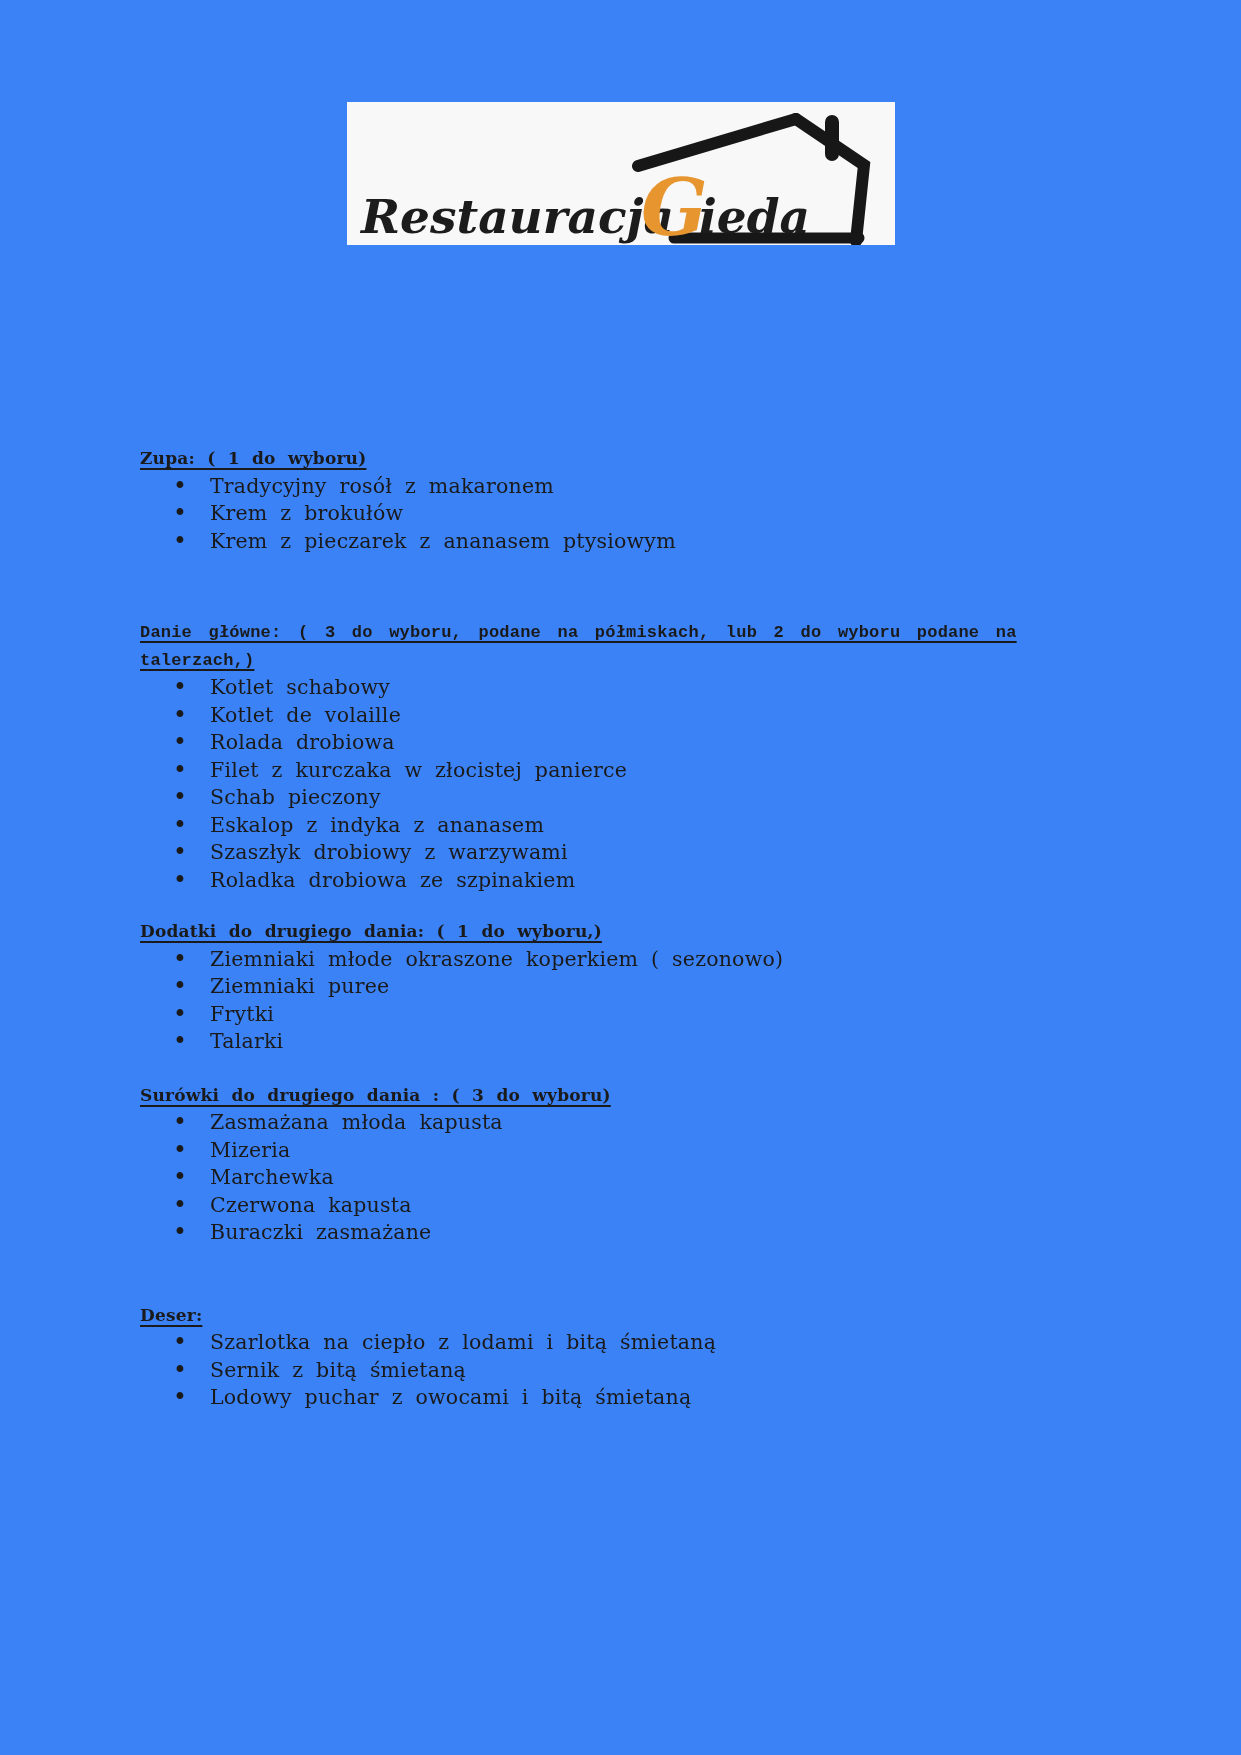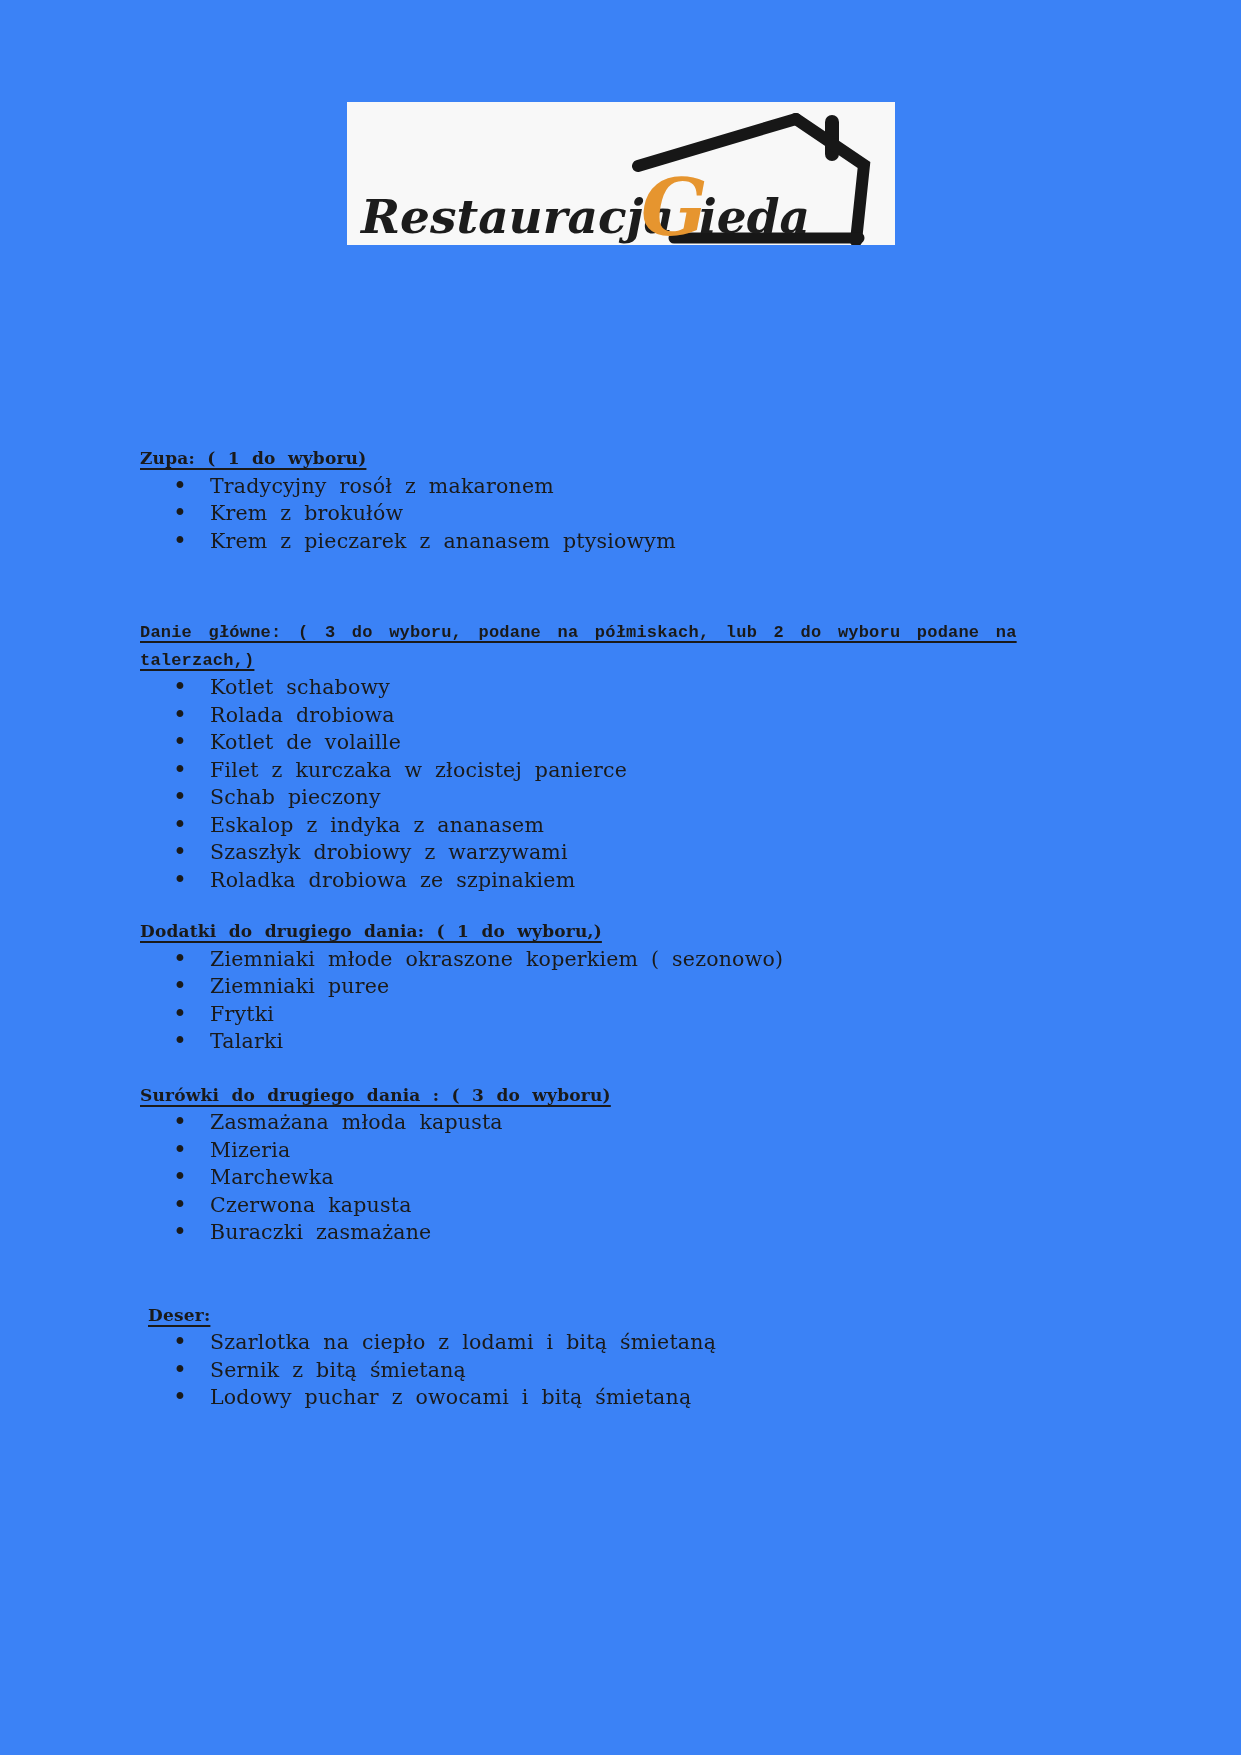--- a/index.html
+++ b/index.html
@@ -98,21 +98,21 @@
   }
 
   
   .gap-soup-list     { margin-top: 28px; }
   .gap-main-heading  { margin-top: 64px; font-family: Liberation Mono, monospace; }
   .gap-main-list     { margin-top: 26px; }
   .gap-sides-heading { margin-top: 24px; }
   .gap-sides-list    { margin-top: 27px; }
   .gap-salad-heading { margin-top: 26px; }
   .gap-salad-list    { margin-top: 3px; }
-  .gap-dessert-heading { margin-top: 55px; margin-left: 8px; }
+  .gap-dessert-heading { margin-top: 55px; }
   .gap-dessert-list  { margin-top: 7px; }
 </style>
 </head>
 <body>
 
 <div class="page">
 
   <div class="logo">
     <svg viewBox="0 0 548 143" xmlns="http://www.w3.org/2000/svg">
       <rect x="0" y="0" width="548" height="143" fill="#f8f8f8"></rect>
@@ -134,22 +134,22 @@
     <h2 class="section-heading">Zupa: ( 1 do wyboru)</h2>
     <ul class="items gap-soup-list">
       <li>Tradycyjny rosół z makaronem</li>
       <li>Krem z brokułów</li>
       <li>Krem z pieczarek z ananasem ptysiowym</li>
     </ul>
 
     <h2 class="section-heading gap-main-heading">Danie główne: (  3 do wyboru, podane na półmiskach, lub 2 do wyboru podane na talerzach,)</h2>
     <ul class="items gap-main-list">
       <li>Kotlet schabowy</li>
+      <li>Kotlet de volaille</li>
       <li>Rolada drobiowa</li>
-      <li>Kotlet de volaille</li>
       <li>Filet z kurczaka w złocistej panierce</li>
       <li>Schab pieczony</li>
       <li>Eskalop z indyka z ananasem</li>
       <li>Szaszłyk drobiowy z warzywami</li>
       <li>Roladka drobiowa ze szpinakiem</li>
     </ul>
 
     <h2 class="section-heading gap-sides-heading">Dodatki do drugiego dania: ( 1 do wyboru,)</h2>
     <ul class="items gap-sides-list">
       <li>Ziemniaki młode okraszone koperkiem ( sezonowo)</li>

